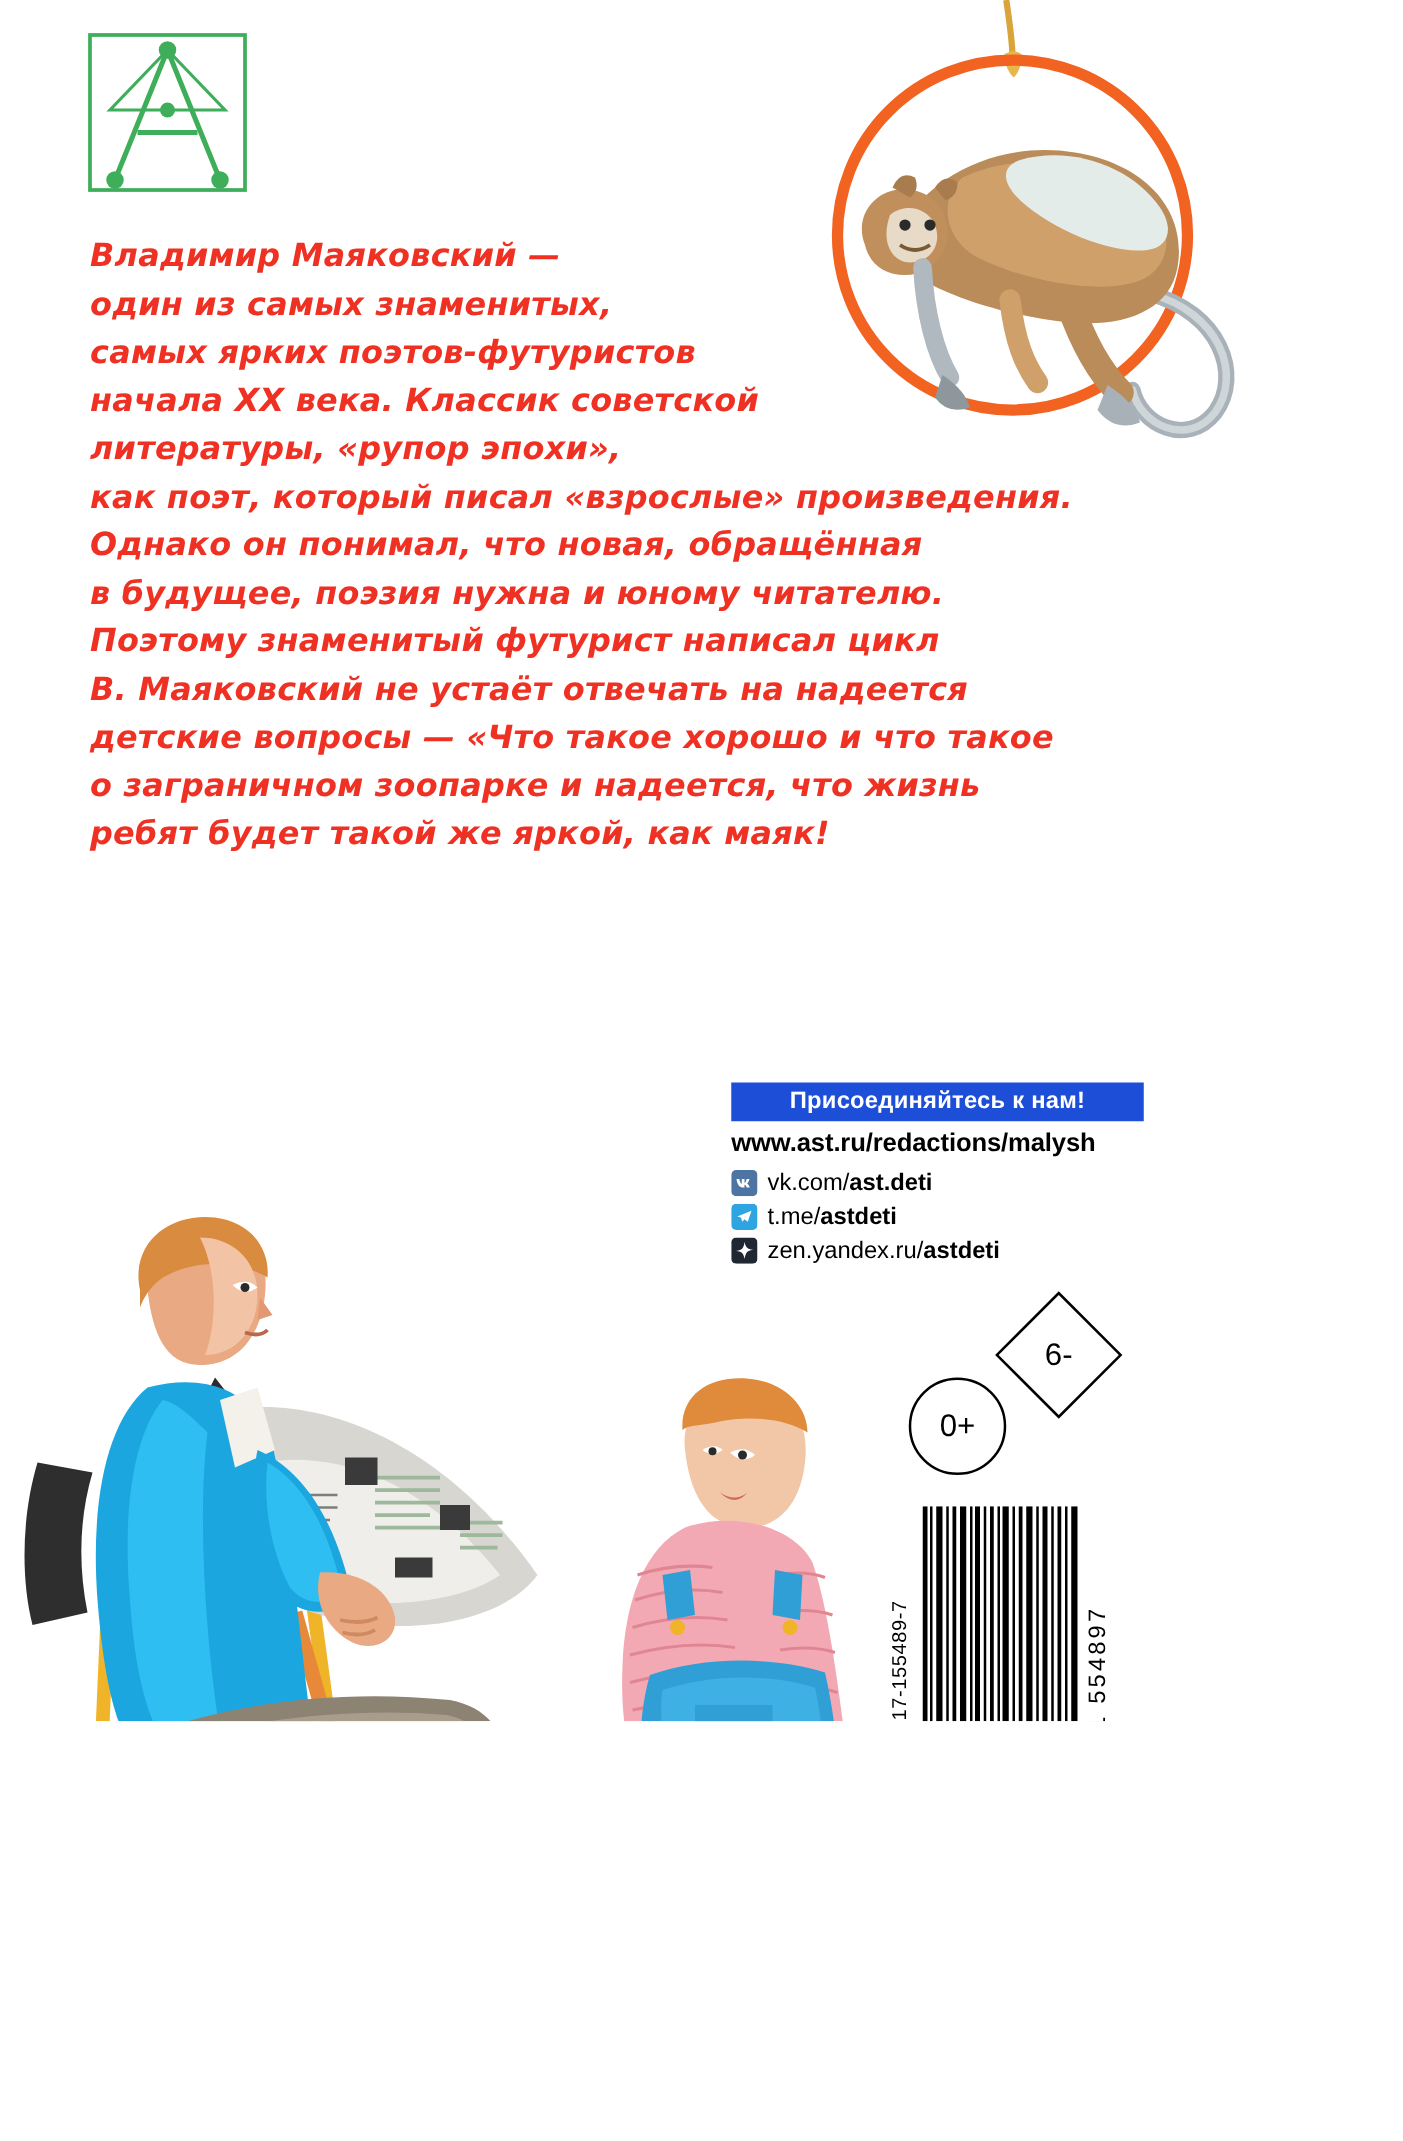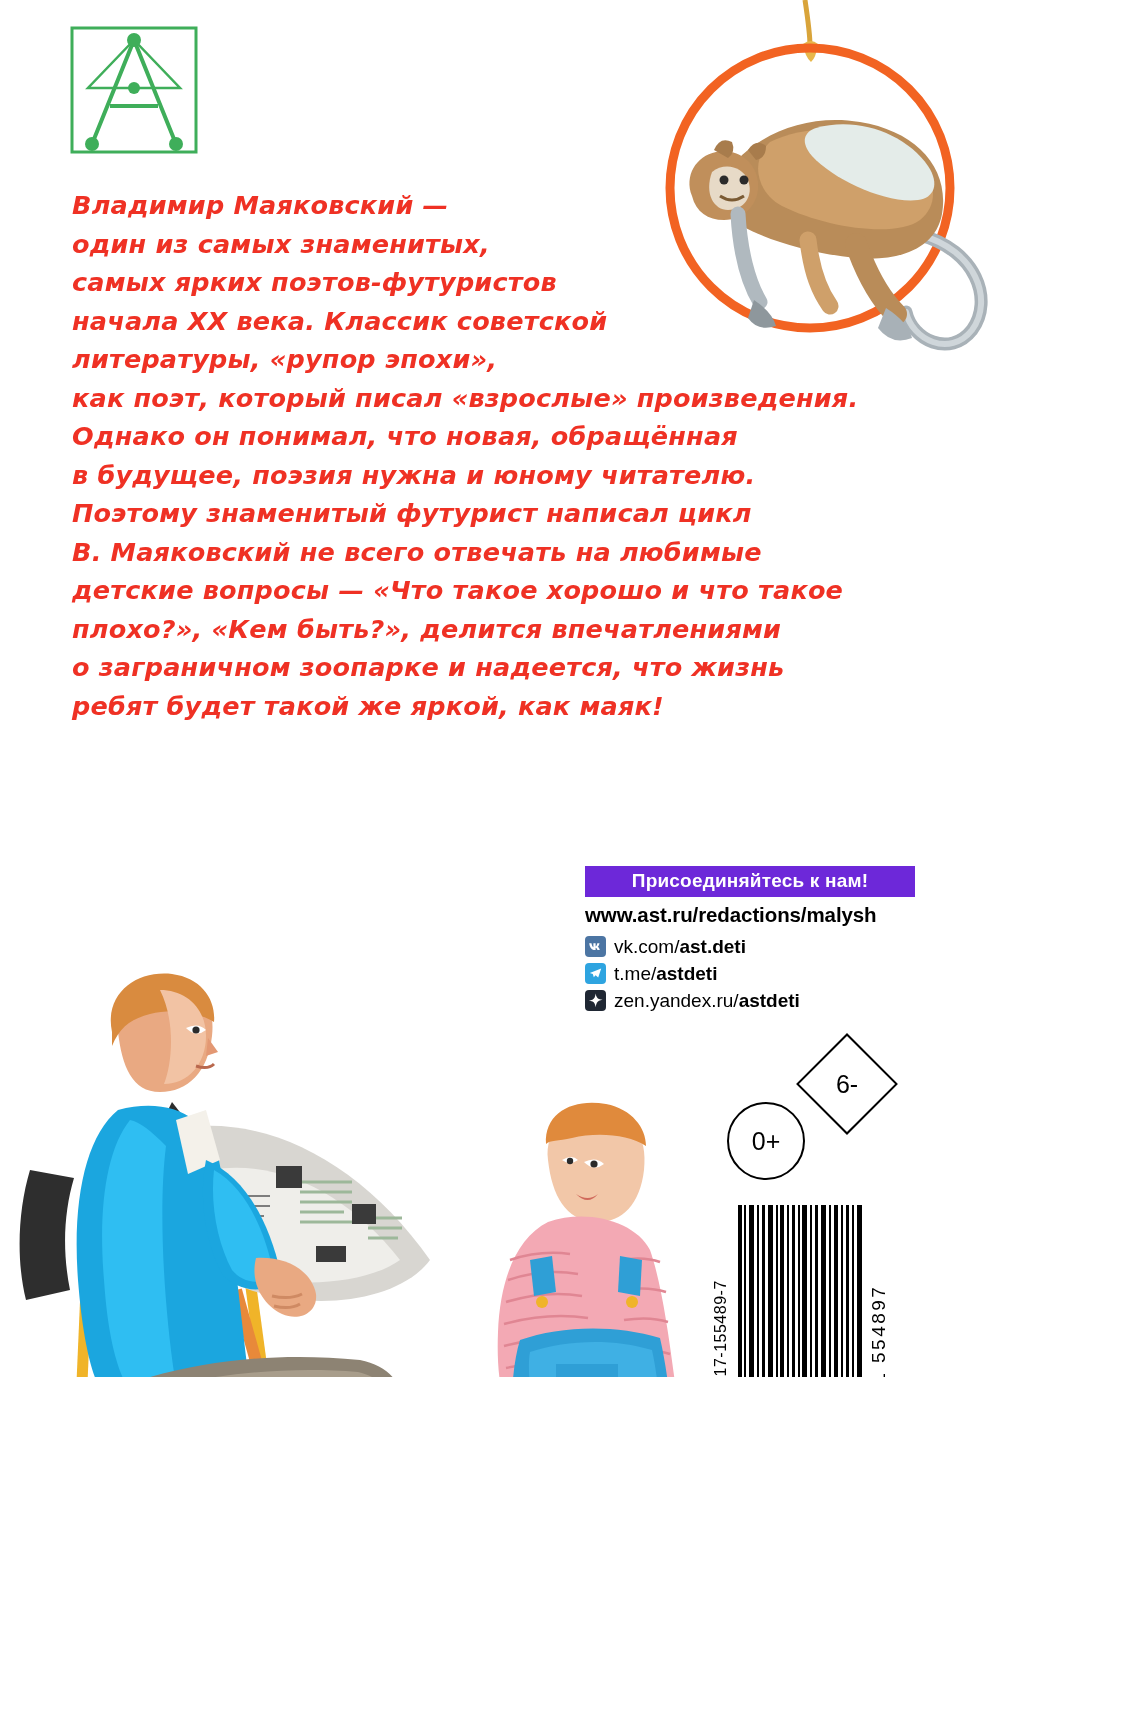--- a/index.html
+++ b/index.html
@@ -55,21 +55,21 @@
   }
 
   
   .join-block {
     position: absolute;
     left: 585px;
     top: 866px;
     width: 330px;
   }
   .join-banner {
-    background: #6d28d9;
+    background: #1d4ed8;
     color: #ffffff;
     font-weight: bold;
     font-size: 19px;
     text-align: center;
     padding: 4px 6px 5px;
     letter-spacing: 0.2px;
   }
   .join-site {
     font-weight: bold;
     font-size: 20.5px;
@@ -264,23 +264,22 @@
   <div class="blurb">
     <div>Владимир Маяковский —</div>
     <div>один из самых знаменитых,</div>
     <div>самых ярких поэтов-футуристов</div>
     <div>начала XX века. Классик советской</div>
     <div>литературы, «рупор эпохи»,</div>
     <div>как поэт, который писал «взрослые» произведения.</div>
     <div>Однако он понимал, что новая, обращённая</div>
     <div>в будущее, поэзия нужна и юному читателю.</div>
     <div>Поэтому знаменитый футурист написал цикл</div>
-    <div>В. Маяковский не всего отвечать на любимые</div>
+    <div>В. Маяковский не устаёт отвечать на надеется</div>
     <div>детские вопросы — «Что такое хорошо и что такое</div>
-    <div>плохо?», «Кем быть?», делится впечатлениями</div>
     <div>о заграничном зоопарке и надеется, что жизнь</div>
     <div>ребят будет такой же яркой, как маяк!</div>
   </div>
 
   <div class="join-block">
     <div class="join-banner">Присоединяйтесь к нам!</div>
     <div class="join-site">www.ast.ru/redactions/malysh</div>
 
     <div class="social-list">
 

